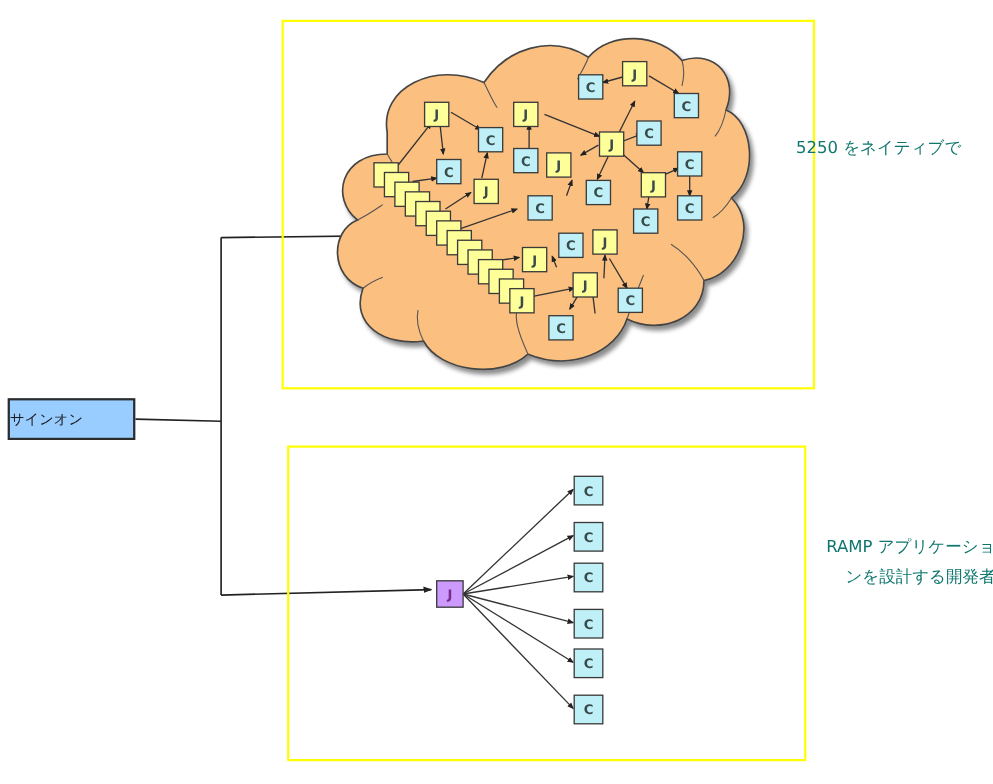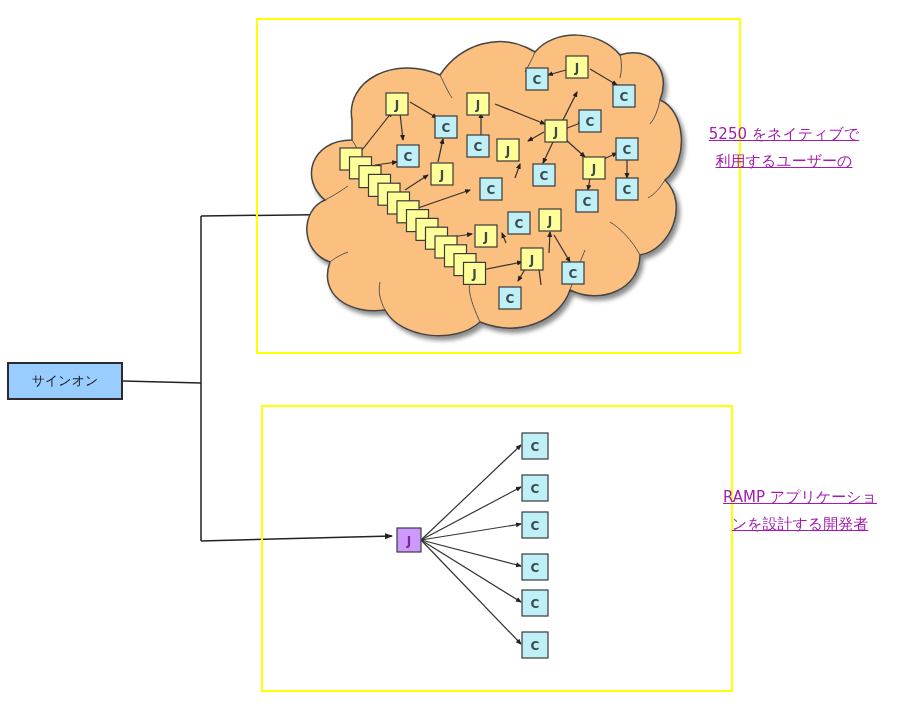--- a/index.html
+++ b/index.html
@@ -2,29 +2,29 @@
 <html><head>
 <meta charset="utf-8">
 <style>
   html, body { margin: 0; padding: 0; background: #ffffff; }
   body { width: 903px; height: 713px; position: relative; overflow: hidden;
          font-family: "DejaVu Sans", "Liberation Sans", sans-serif; }
   #stage { position: absolute; left: 0; top: 0; }
   .signon {
     position: absolute; left: 7px; top: 362px; width: 116px; height: 38px;
     box-sizing: border-box; background: #99ccff; border: 2px solid #2b2b2b;
-    display: flex; align-items: center; justify-content: center;
+    display: flex; align-items: center; justify-content: flex-start;
     font-size: 13px; color: #1a1a1a;
   }
   .frame { position: absolute; box-sizing: border-box; border: 2px solid #ffff00; }
   #frame-top { left: 256px; top: 18px; width: 485px; height: 336px; }
   #frame-bottom { left: 261px; top: 405px; width: 472px; height: 287px; }
   .caption {
-    position: absolute; text-align: center; font-size: 15px; line-height: 27px;
-    color: #a21caf; width: 180px; text-decoration: underline;
+    position: absolute; text-align: right; font-size: 15px; line-height: 27px;
+    color: #0f766e; width: 180px;
   }
   #caption-top { left: 694px; top: 121px; }
   #caption-bottom { left: 695px; top: 484px; width: 210px; }
   svg text { font-family: "DejaVu Sans", "Liberation Sans", sans-serif; }
 </style>
 </head>
 <body>
 
 <svg id="stage" width="903" height="713" viewBox="0 0 903 713">
   <defs>
@@ -302,19 +302,18 @@
 
 <div class="frame" id="frame-top" style="border-color: rgb(255, 255, 0);"></div>
 <div class="frame" id="frame-bottom" style="border-color: rgb(255, 255, 0);"></div>
 
 <div class="signon">
   <span>サインオン</span>
 </div>
 
 <div class="caption" id="caption-top">
   <div>5250 をネイティブで</div>
-  <div>利用するユーザーの</div>
 </div>
 
 <div class="caption" id="caption-bottom">
   <div>RAMP アプリケーショ</div>
   <div>ンを設計する開発者</div>
 </div>
 
 </body></html>

